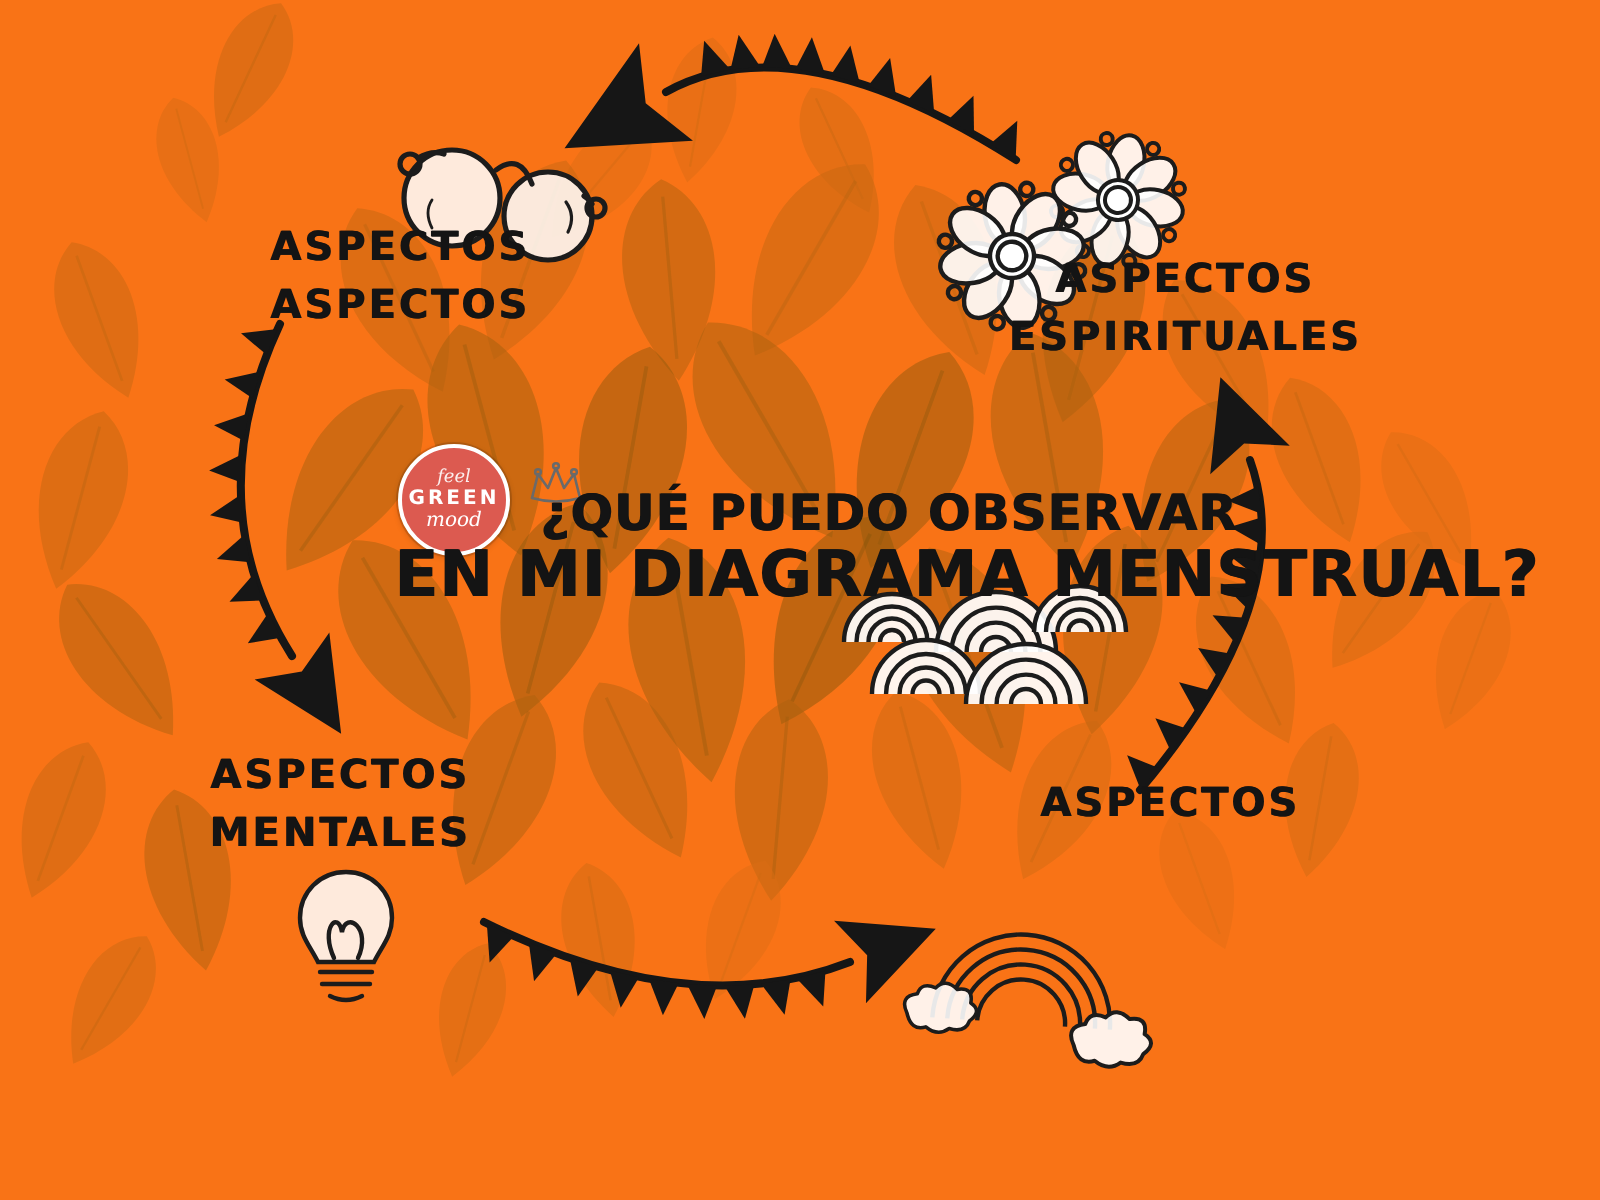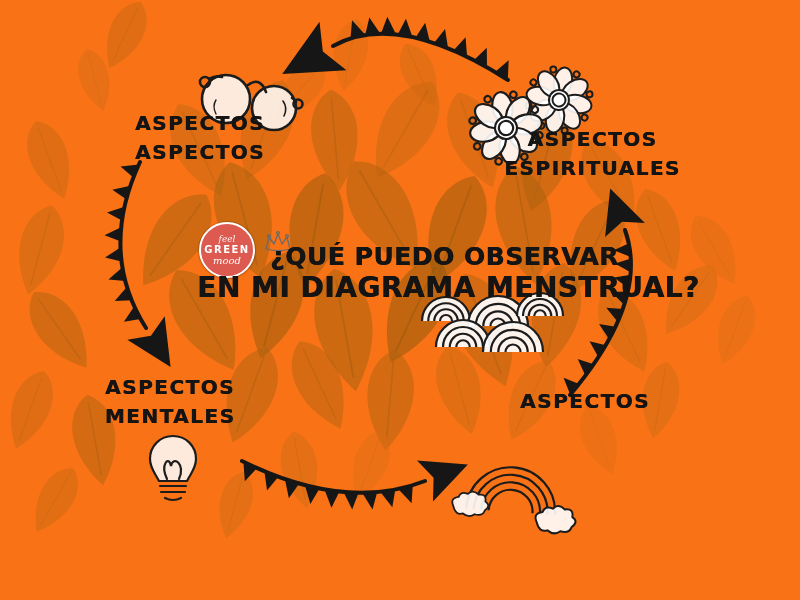--- a/index.html
+++ b/index.html
@@ -10,21 +10,21 @@
   .node{position:absolute;text-align:center;font-weight:bold;}
   .node div{font-size:20px;letter-spacing:1.5px;line-height:29px;white-space:nowrap;
             text-shadow:0.5px 0 0 currentColor;}
   #n-fis{left:125px;top:109px;width:150px;}
   #n-emo{left:500px;top:125px;width:185px;}
   #n-men{left:95px;top:373px;width:150px;}
   #n-esp{left:495px;top:387px;width:180px;}
   .title{position:absolute;left:197px;top:241px;font-weight:bold;white-space:nowrap;
          text-shadow:0.6px 0 0 currentColor;}
   .title .t1{font-size:25px;margin-left:55px;line-height:31px;letter-spacing:0.5px;padding-left:18px;}
-  .title .t2{font-size:28px;line-height:31px;letter-spacing:0.5px;}
+  .title .t2{font-size:32px;line-height:31px;letter-spacing:0.5px;}
   .logo{position:absolute;left:199px;top:222px;width:56px;height:56px;border-radius:50%;
         background:#dc5a50;border:2px solid #ffffff;box-sizing:border-box;
         box-shadow:0 0 0 1px rgba(0,0,0,0.12),0 1px 3px rgba(0,0,0,0.18);
         display:flex;flex-direction:column;align-items:center;justify-content:center;
         color:#fff;line-height:1;}
   .logo .lg1{font-family:"DejaVu Serif",serif;font-style:italic;font-size:9px;opacity:.9;}
   .logo .lg2{font-size:10px;font-weight:bold;letter-spacing:1.5px;margin:1px 0;}
   .logo .lg3{font-family:"DejaVu Serif",serif;font-style:italic;font-weight:normal;font-size:10px;}
 </style>
 </head>

